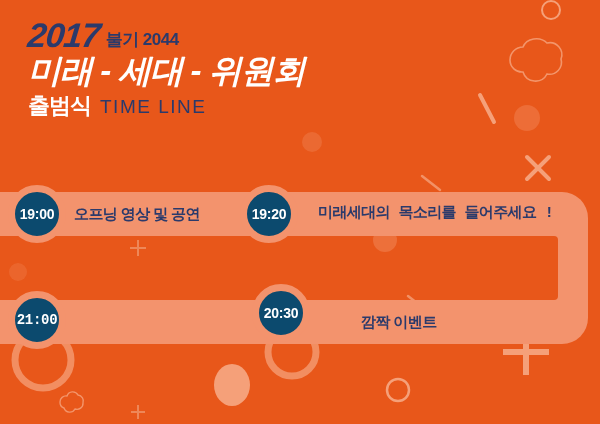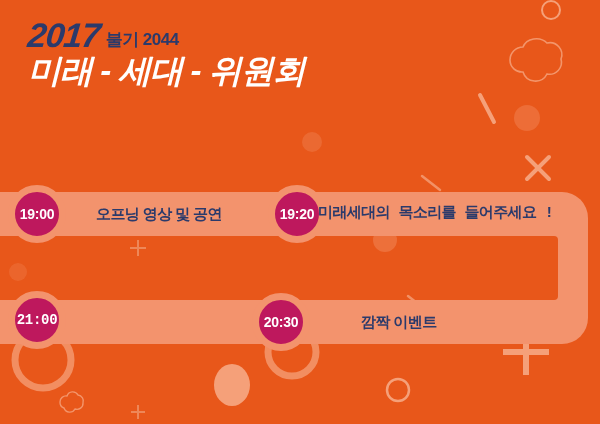--- a/index.html
+++ b/index.html
@@ -125,49 +125,49 @@
     border-bottom-right-radius: 4px;
   }
 
   
   .node {
     position: absolute;
     width: 58px;
     height: 58px;
     border-radius: 50%;
     border: 7px solid #f3936d;
-    background: #be185d;
+    background: #0c4a6e;
     box-sizing: border-box;
     display: flex;
     align-items: center;
     justify-content: center;
   }
   .node span {
     color: #ffffff;
     font-size: 14px;
     font-weight: bold;
     letter-spacing: -0.3px;
     line-height: 14px;
   }
   .node-a { left: 8px;   top: 185px; }
-  .node-b { left: 268px; top: 185px; }
+  .node-b { left: 240px; top: 185px; }
   .node-c { left: 8px;   top: 291px; font-family: Liberation Mono, monospace; }
-  .node-d { left: 252px; top: 293px; }
+  .node-d { left: 252px; top: 284px; }
 
   
   .event-label {
     position: absolute;
     color: #2b3a6b;
     font-size: 15px;
     font-weight: bold;
     letter-spacing: -0.6px;
     line-height: 18px;
     white-space: nowrap;
   }
-  .label-a { left: 74px;  top: 205px; margin-left: 22px; }
+  .label-a { left: 74px;  top: 205px; }
   .label-b { left: 318px; top: 205px; font-family: Liberation Mono, monospace; }
   .label-c { left: 74px;  top: 313px; }
   .label-d { left: 318px; top: 313px; margin-left: 43px; }
 </style>
 </head>
 <body>
 
 <div id="poster">
 
   <svg id="decor" viewBox="0 0 600 424" xmlns="http://www.w3.org/2000/svg">
@@ -220,20 +220,24 @@
 
   <div class="header">
 
     <div class="line-year">
       <div class="year">2017</div>
       <div class="year-sub">불기 2044</div>
     </div>
 
     <div class="line-title">미래 - 세대 - 위원회</div>
 
+    <div class="line-sub">
+      <div class="sub-ko">출범식</div>
+      <div class="sub-en">TIME LINE</div>
+    </div>
   </div>
 
   <div class="band band-row1"></div>
   <div class="band band-turn"></div>
   <div class="band-turn-hole"></div>
   <div class="band band-row2"></div>
 
   <div class="node node-a">
     <span>19:00</span>
   </div>

